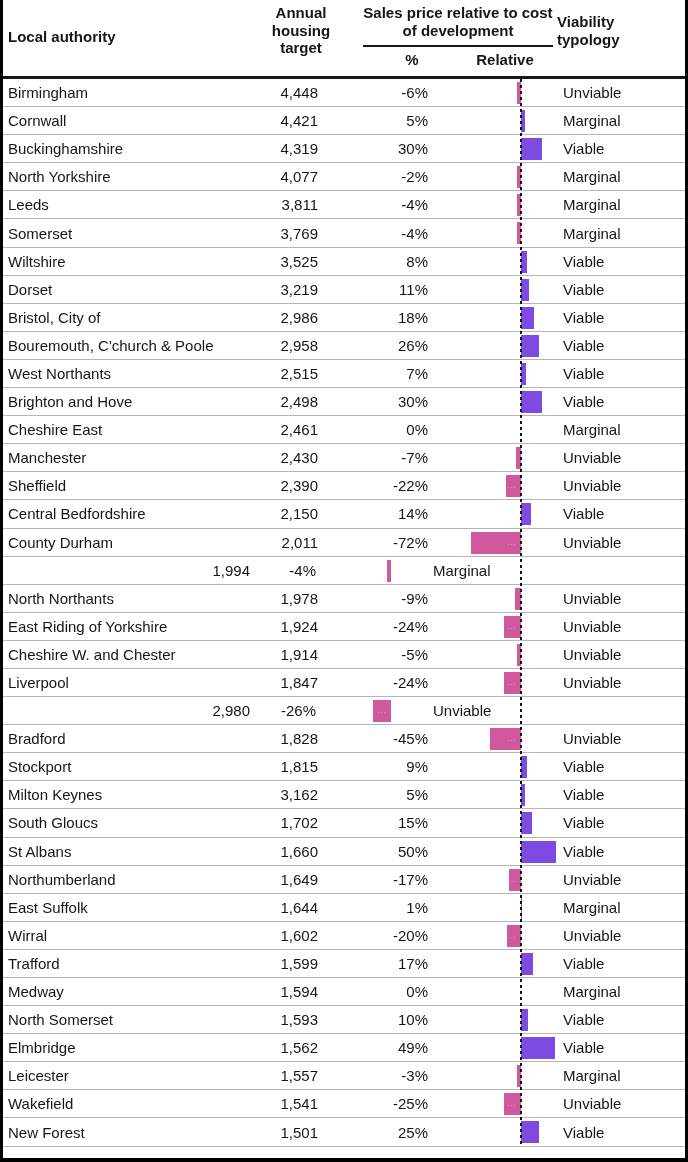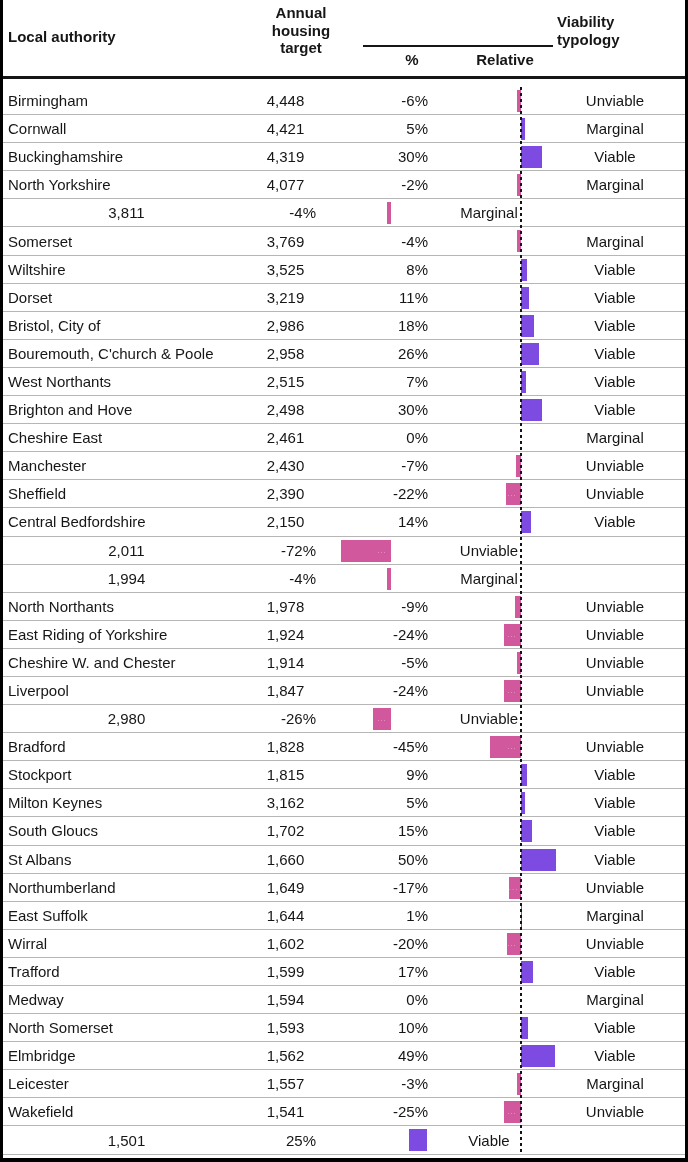--- a/index.html
+++ b/index.html
@@ -11,51 +11,52 @@
   }
   .hdr { position:relative; height:76px; border-bottom:3px solid #161616; font-weight:bold; font-size:15px; }
   .hdr .h { position:absolute; }
   #h-name   { left:5px;   top:28px; }
   #h-target { left:254px; top:4px;  width:88px;  text-align:center; line-height:17.5px; }
   #h-group  { left:360px; top:4px;  width:190px; text-align:center; line-height:18px; }
   #h-underline { position:absolute; left:360px; top:45px; width:190px; height:2px; background:#161616; }
   #h-pct    { left:389px; top:51px; width:40px;  text-align:center; }
   #h-rel    { left:462px; top:51px; width:80px;  text-align:center; }
   #h-via    { left:554px; top:13px; width:120px; line-height:18px; }
-  .tbody { position:relative;margin-top:8px; }
+  .tbody { position:relative; }
   .row {
     display:grid; grid-template-columns:250px 68px 112px 130px 1fr;
     height:28.1px; box-sizing:border-box; border-bottom:1px solid #b6b6b6;
     font-size:15px; align-items:center;
   }
   .c-name   { padding-left:5px; white-space:nowrap; overflow:hidden; }
-  .c-target { text-align:center; padding-right:3px; font-variant-numeric:tabular-nums; }
+  .c-target { text-align:right; padding-right:3px; font-variant-numeric:tabular-nums; }
   .c-pct    { text-align:right; padding-right:5px; font-variant-numeric:tabular-nums; }
   .c-rel    { position:relative; height:100%; }
-  .c-typ    { text-align:center; padding-right:18px; }
+  .c-typ    { padding-right:18px; }
   .bar { position:absolute; top:3px; height:22px; }
   .bar.pos { left:88px; background:#7d4be2; }
   .bar.neg {
     background:#d1589c; color:rgba(255,255,255,0.85);
     font-size:6px; letter-spacing:1.5px; line-height:22px;
     text-align:right; padding-right:4px; box-sizing:border-box; overflow:hidden;
   }
   .baseline {
     position:absolute; top:0; bottom:0; left:517px; width:2px; z-index:3;
     background:repeating-linear-gradient(to bottom,#141414 0 3px,transparent 3px 6px);
   }
 </style>
 </head>
 <body>
 
 <div class="page">
 
   <div class="hdr">
     <div class="h" id="h-name">Local authority</div>
     <div class="h" id="h-target">Annual housing target</div>
+    <div class="h" id="h-group">Sales price relative to cost of development</div>
     <div id="h-underline"></div>
     <div class="h" id="h-pct">%</div>
     <div class="h" id="h-rel">Relative</div>
     <div class="h" id="h-via">Viability typology</div>
   </div>
 
   <div class="tbody" id="table-body">
     <div class="baseline"></div>
   <div class="row">
       <div class="c-name">Birmingham</div>
@@ -87,20 +88,21 @@
       <div class="row">
       <div class="c-name">North Yorkshire</div>
       <div class="c-target">4,077</div>
       <div class="c-pct">-2%</div>
       <div class="c-rel">
         <div class="bar neg" style="width: 1.4px; right: 42px;"></div>
       </div>
       <div class="c-typ">Marginal</div>
     </div>
       <div class="row">
+      <div class="c-name">Leeds</div>
       <div class="c-target">3,811</div>
       <div class="c-pct">-4%</div>
       <div class="c-rel">
         <div class="bar neg" style="width: 2.8px; right: 42px;"></div>
       </div>
       <div class="c-typ">Marginal</div>
     </div>
       <div class="row">
       <div class="c-name">Somerset</div>
       <div class="c-target">3,769</div>
@@ -194,20 +196,21 @@
       <div class="row">
       <div class="c-name">Central Bedfordshire</div>
       <div class="c-target">2,150</div>
       <div class="c-pct">14%</div>
       <div class="c-rel">
         <div class="bar pos" style="width: 9.8px; left: 88px;"></div>
       </div>
       <div class="c-typ">Viable</div>
     </div>
       <div class="row">
+      <div class="c-name">County Durham</div>
       <div class="c-target">2,011</div>
       <div class="c-pct">-72%</div>
       <div class="c-rel">
         <div class="bar neg" style="width: 50.4px; right: 42px;">...</div>
       </div>
       <div class="c-typ">Unviable</div>
     </div>
       <div class="row">
       <div class="c-target">1,994</div>
       <div class="c-pct">-4%</div>
@@ -380,20 +383,21 @@
       <div class="row">
       <div class="c-name">Wakefield</div>
       <div class="c-target">1,541</div>
       <div class="c-pct">-25%</div>
       <div class="c-rel">
         <div class="bar neg" style="width: 17.5px; right: 42px;">...</div>
       </div>
       <div class="c-typ">Unviable</div>
     </div>
       <div class="row">
+      <div class="c-name">New Forest</div>
       <div class="c-target">1,501</div>
       <div class="c-pct">25%</div>
       <div class="c-rel">
         <div class="bar pos" style="width: 17.5px; left: 88px;"></div>
       </div>
       <div class="c-typ">Viable</div>
     </div>
     </div>
 
 </div>

